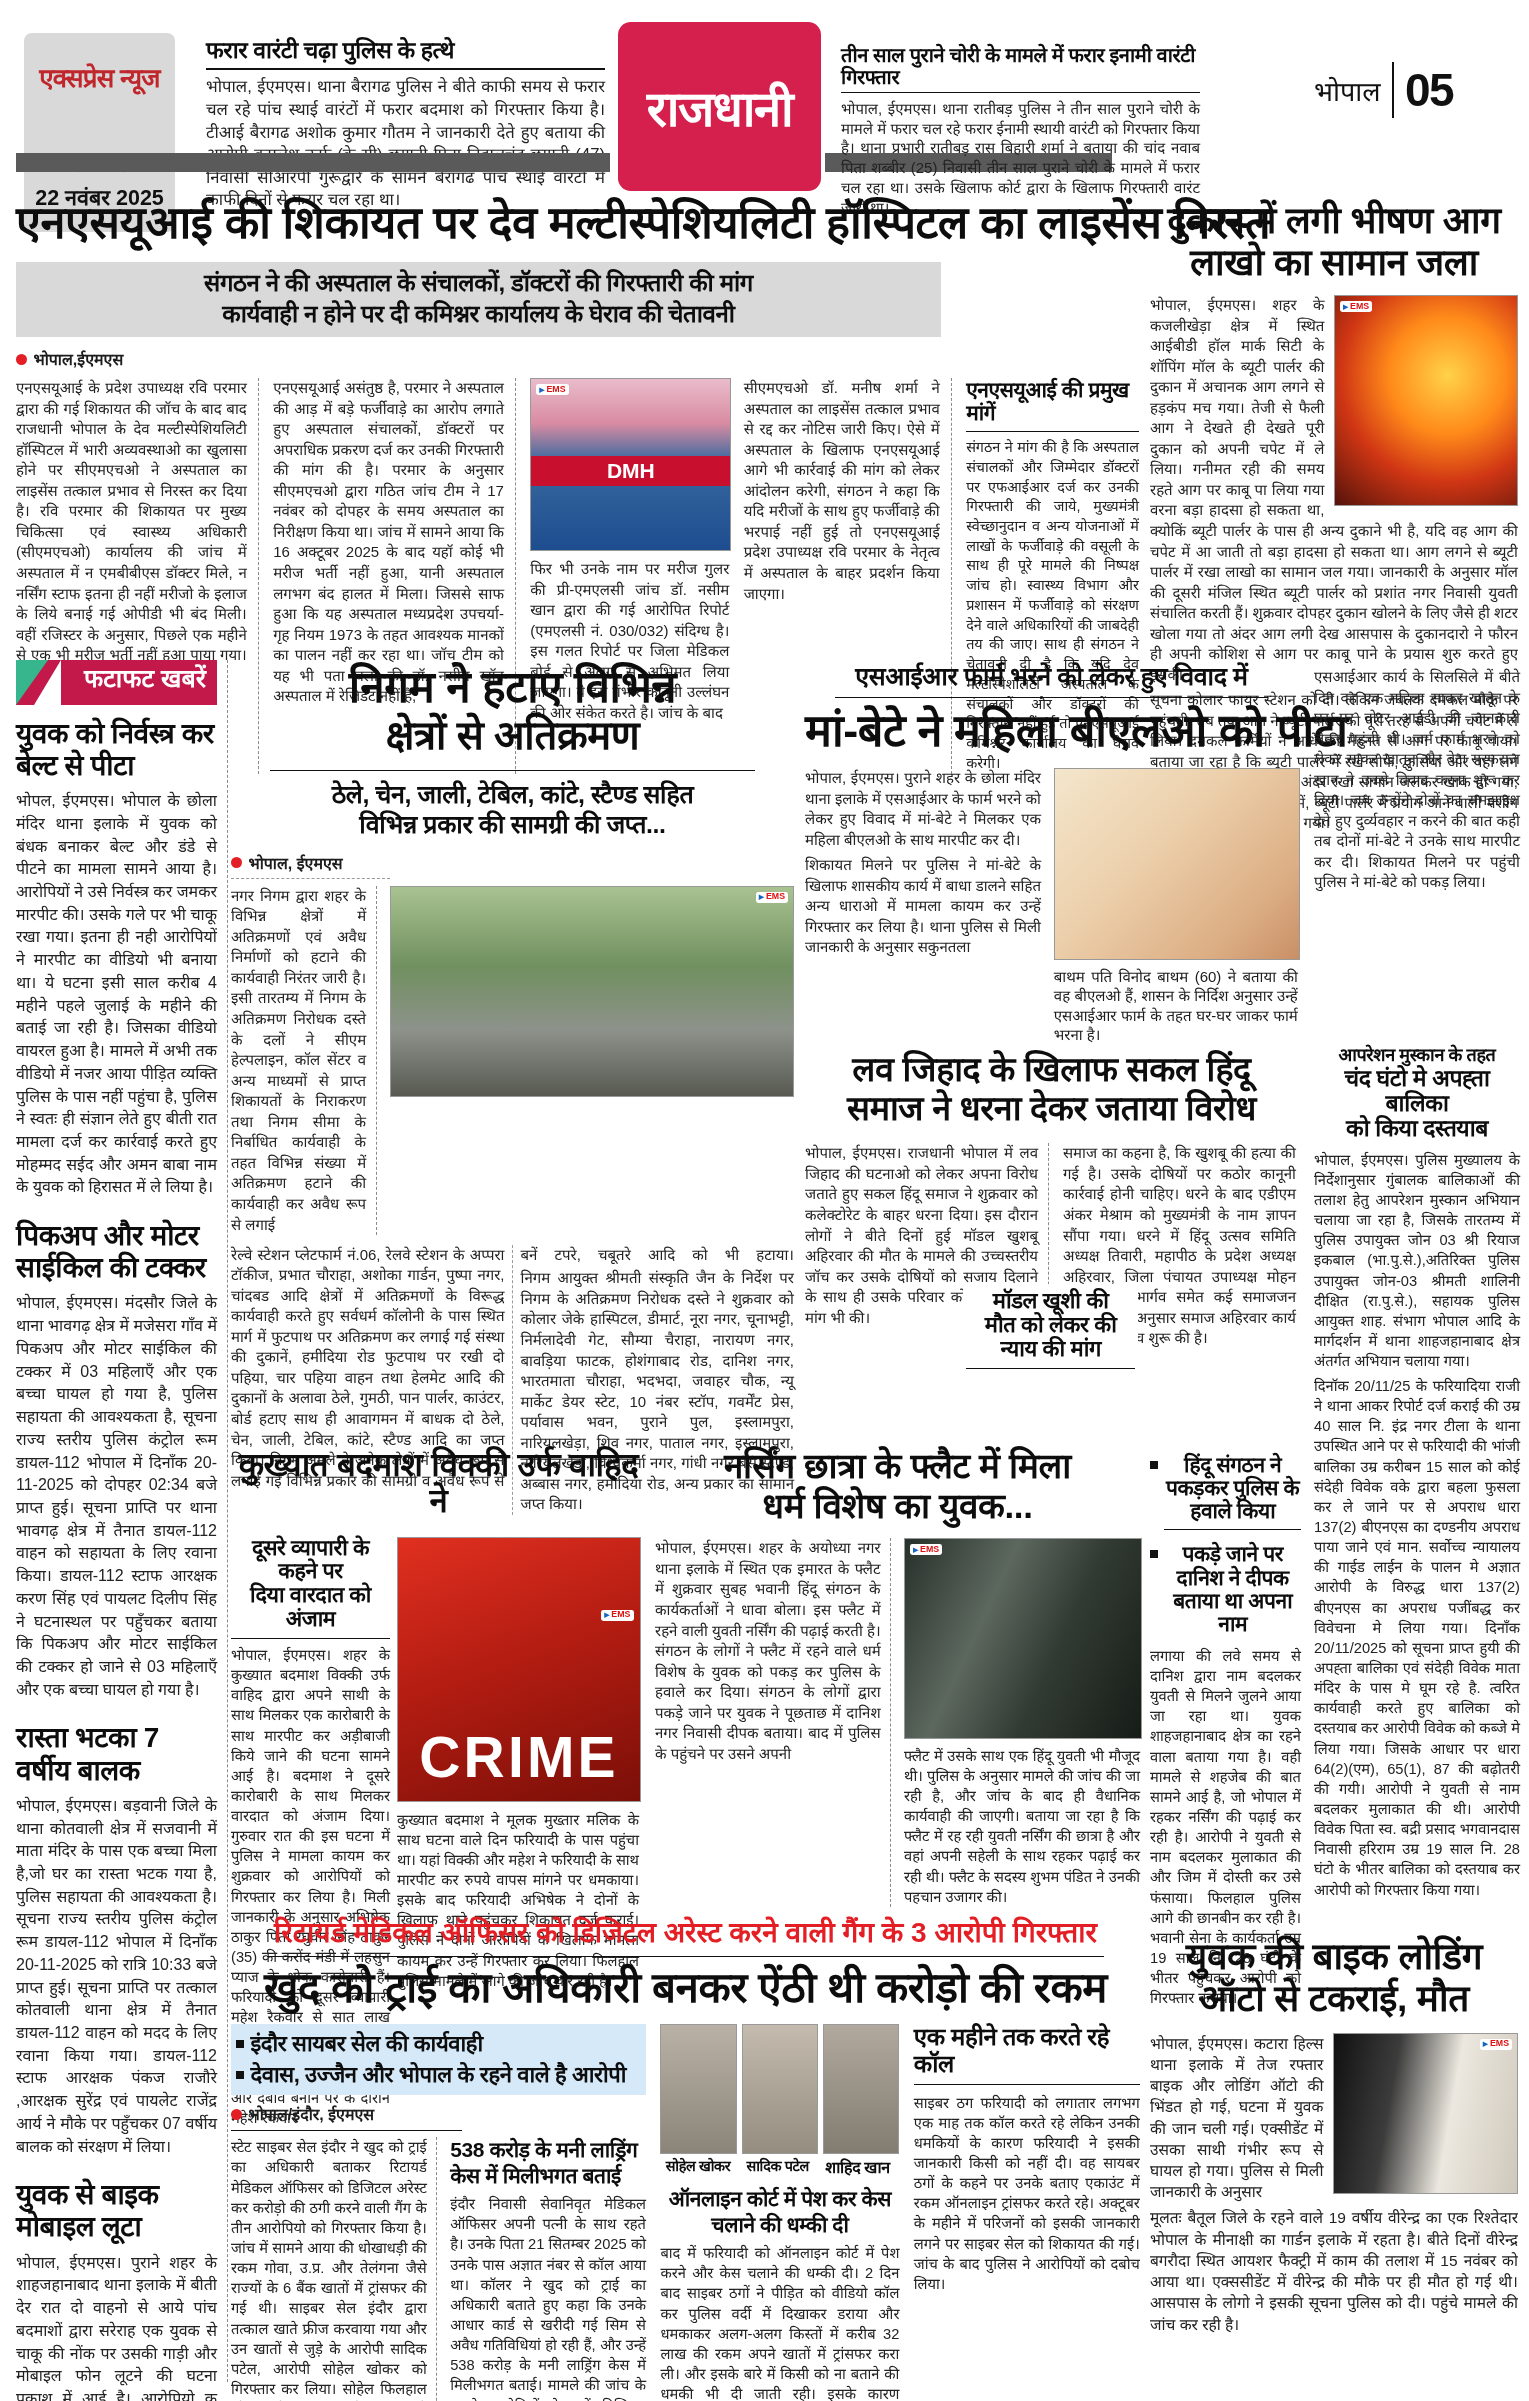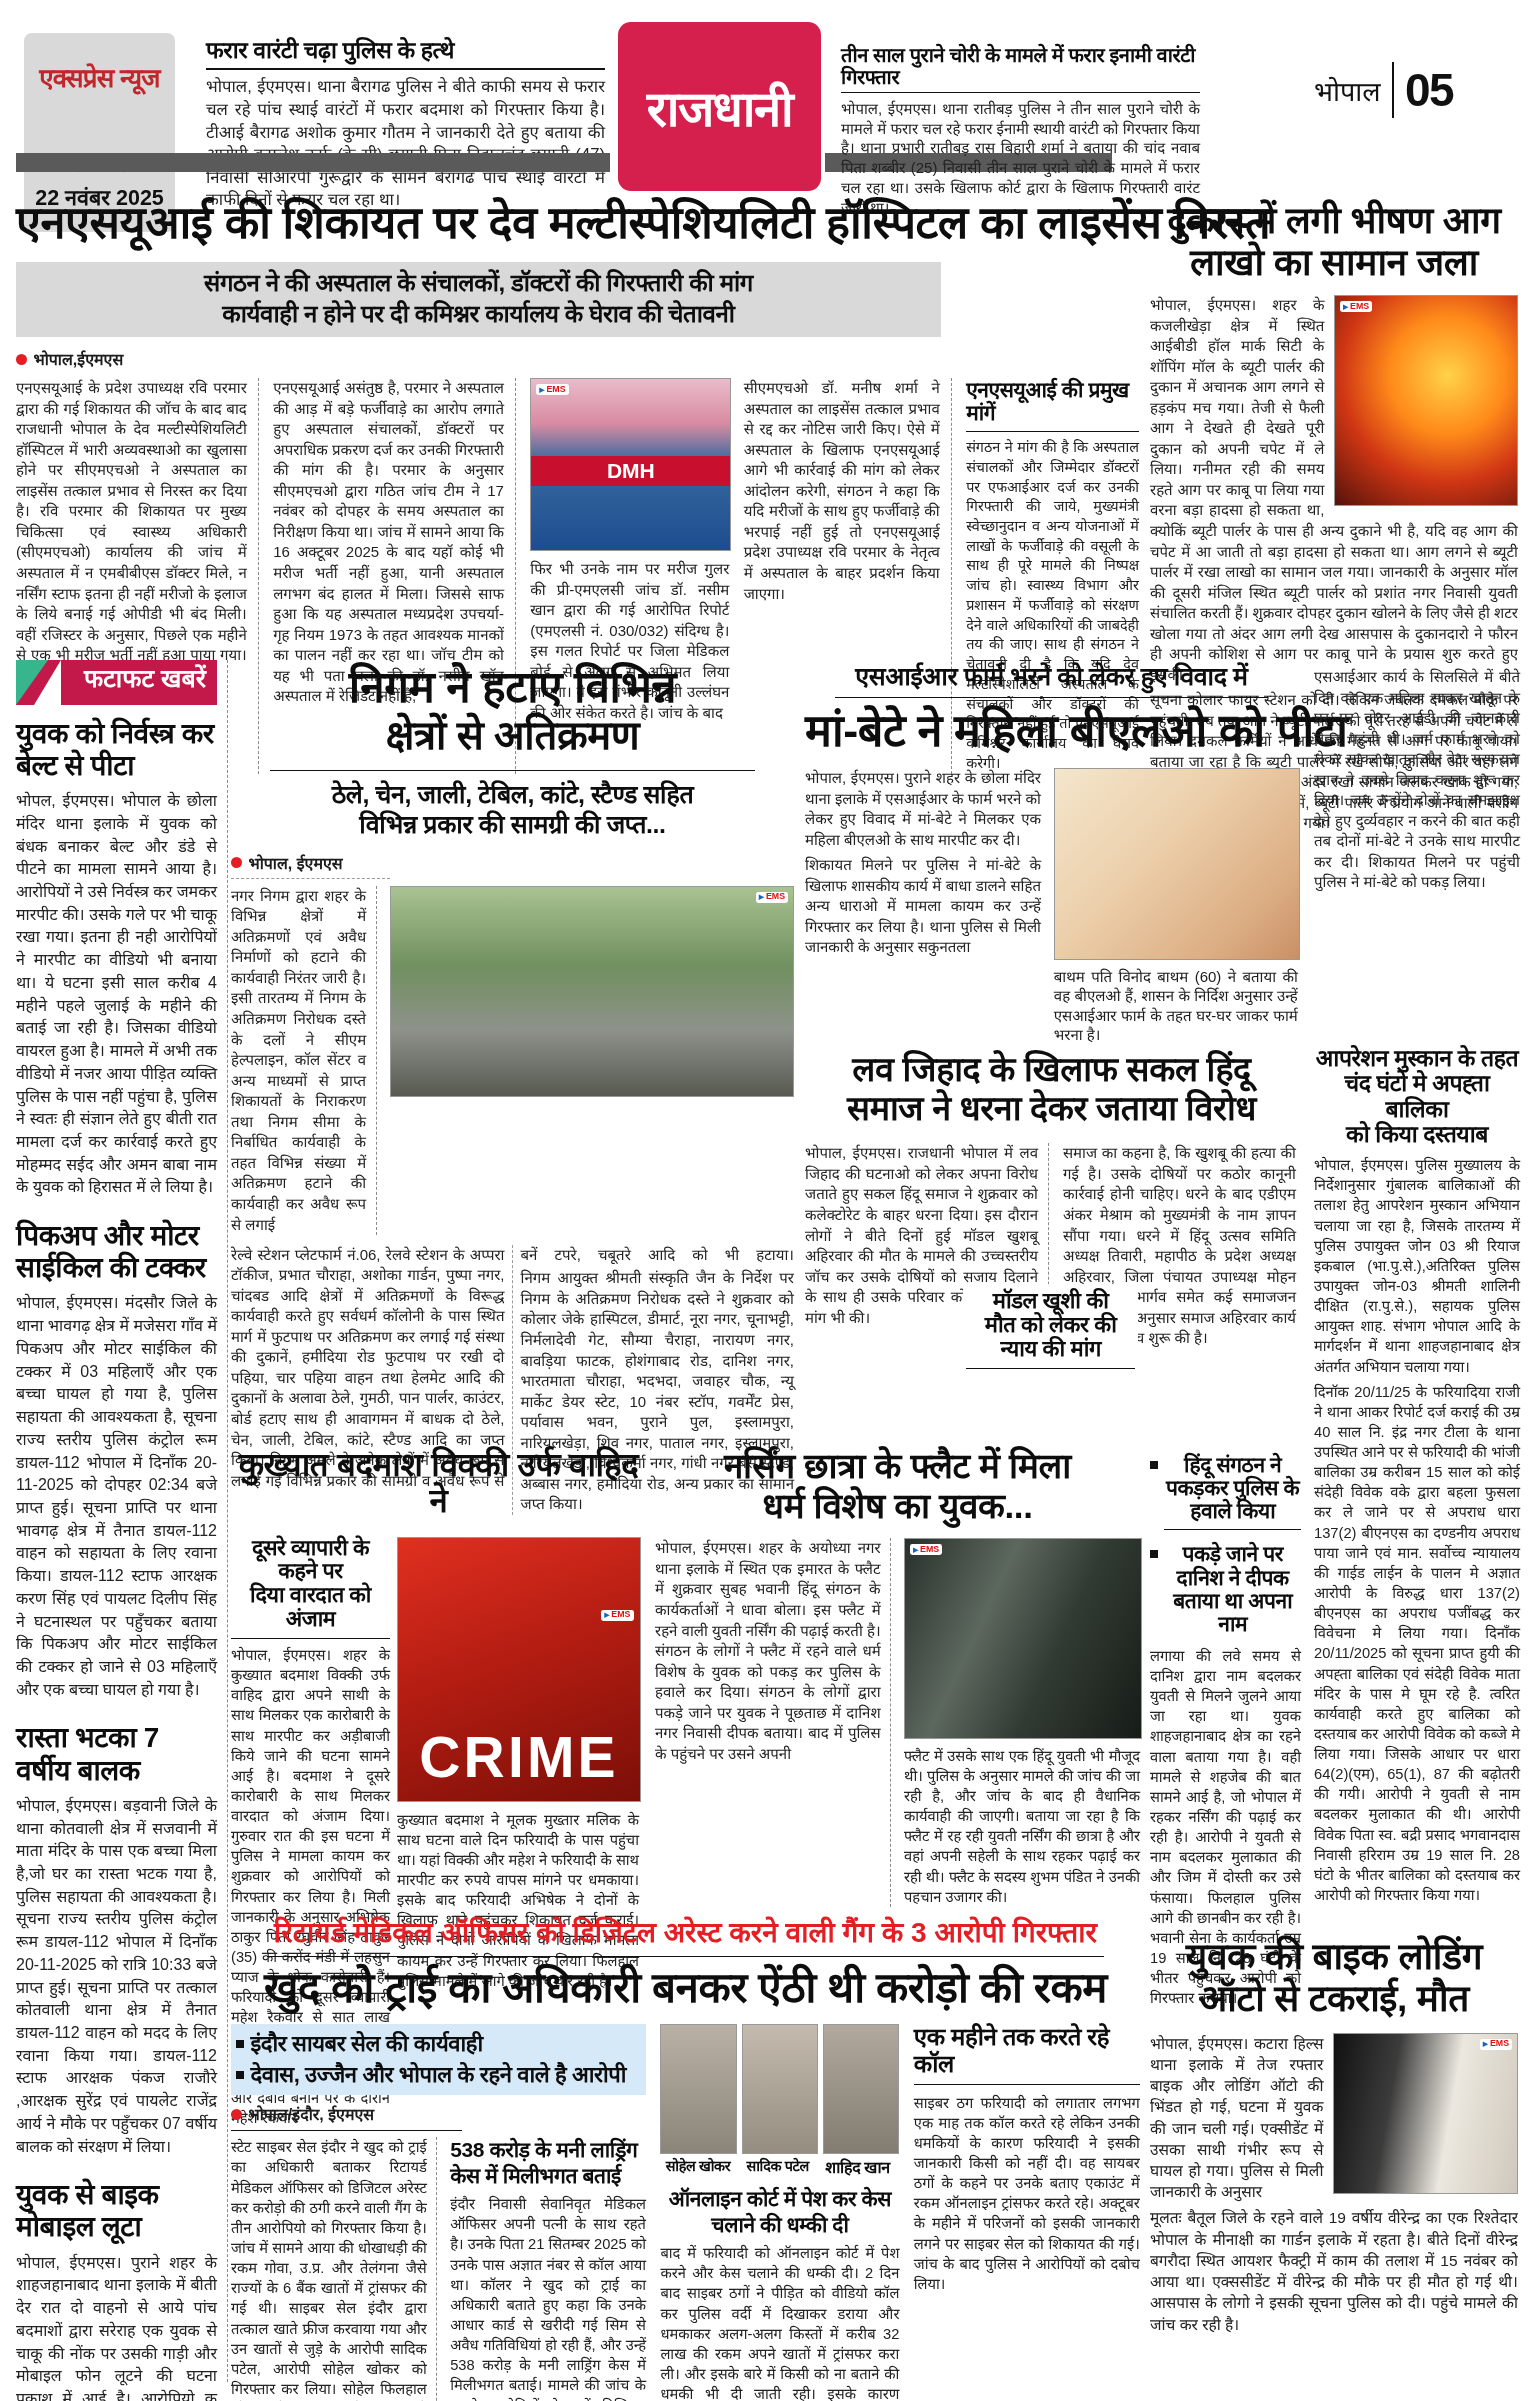--- a/index.html
+++ b/index.html
@@ -171,21 +171,21 @@
       <div class="body-txt" style="width:233px;">समाज का कहना है, कि खुशबू की हत्या की गई है। उसके दोषियों पर कठोर कानूनी कार्रवाई होनी चाहिए। धरने के बाद एडीएम अंकर मेश्राम को मुख्यमंत्री के नाम ज्ञापन सौंपा गया। धरने में हिंदू उत्सव समिति अध्यक्ष तिवारी, महापीठ के प्रदेश अध्यक्ष अहिरवार, जिला पंचायत उपाध्यक्ष मोहन सिंह, चेतन भार्गव समेत कई समाजजन मौजूद थे। के अनुसार समाज अहिरवार कार्य कायम का जांच शुरू की है।</div>
     </div>
     <div class="abs" style="left:158px;top:233px;width:169px;background:#fff;padding:4.8px 3.2px 6.4px 3.2px;">
       <div class="hl ctr" style="font-size:22px;">मॉडल खूशी की</div>
       <div class="hl ctr" style="font-size:22px;">मौत को लेकर की</div>
       <div class="hl ctr thinrule" style="font-size:22px;padding-bottom:6.4px;">न्याय की मांग</div>
     </div>
   </div>
 
   <div class="abs" style="left:1314px;top:1046px;width:206px;">
-    <div class="hl ctr" style="font-size:23px;">आपरेशन मुस्कान के तहत</div>
+    <div class="hl ctr" style="font-size:18px;">आपरेशन मुस्कान के तहत</div>
     <div class="hl ctr" style="font-size:23px;">चंद घंटो मे अपह्ता बालिका</div>
     <div class="hl ctr" style="font-size:23px;">को किया दस्तयाब</div>
     <div class="body-txt" style="font-size:14.7px;margin-top:8px;">भोपाल, ईएमएस। पुलिस मुख्यालय के निर्देशानुसार गुंबालक बालिकाओं की तलाश हेतु आपरेशन मुस्कान अभियान चलाया जा रहा है, जिसके तारतम्य में पुलिस उपायुक्त जोन 03 श्री रियाज इकबाल (भा.पु.से.),अतिरिक्त पुलिस उपायुक्त जोन-03 श्रीमती शालिनी दीक्षित (रा.पु.से.), सहायक पुलिस आयुक्त शाह. संभाग भोपाल आदि के मार्गदर्शन में थाना शाहजहानाबाद क्षेत्र अंतर्गत अभियान चलाया गया।</div>
     <div class="body-txt" style="font-size:14.7px;margin-top:4.8px;">दिनॉक 20/11/25 के फरियादिया राजी ने थाना आकर रिपोर्ट दर्ज कराई की उम्र 40 साल नि. इंद्र नगर टीला के थाना उपस्थित आने पर से फरियादी की भांजी बालिका उम्र करीबन 15 साल को कोई संदेही विवेक वके द्वारा बहला फुसला कर ले जाने पर से अपराध धारा 137(2) बीएनएस का दण्डनीय अपराध पाया जाने एवं मान. सर्वोच्च न्यायालय की गाईड लाईन के पालन मे अज्ञात आरोपी के विरुद्ध धारा 137(2) बीएनएस का अपराध पजींबद्ध कर विवेचना मे लिया गया। दिनाँक 20/11/2025 को सूचना प्राप्त हुयी की अपह्ता बालिका एवं संदेही विवेक माता मंदिर के पास मे घूम रहे है. त्वरित कार्यवाही करते हुए बालिका को दस्तयाब कर आरोपी विवेक को कब्जे मे लिया गया। जिसके आधार पर धारा 64(2)(एम), 65(1), 87 की बढ़ोतरी की गयी। आरोपी ने युवती से नाम बदलकर मुलाकात की थी। आरोपी विवेक पिता स्व. बद्री प्रसाद भगवानदास निवासी हरिराम उम्र 19 साल नि. 28 घंटो के भीतर बालिका को दस्तयाब कर आरोपी को गिरफ्तार किया गया।</div>
   </div>
 
   <div class="abs" style="left:231px;top:1447px;width:415px;">
     <div class="hl ctr" style="font-size:33px;">कुख्यात बदमाश विक्की उर्फ वाहिद ने</div>
     <div style="display:flex;gap:7px;margin-top:17px;">
       <div style="width:159px;">

